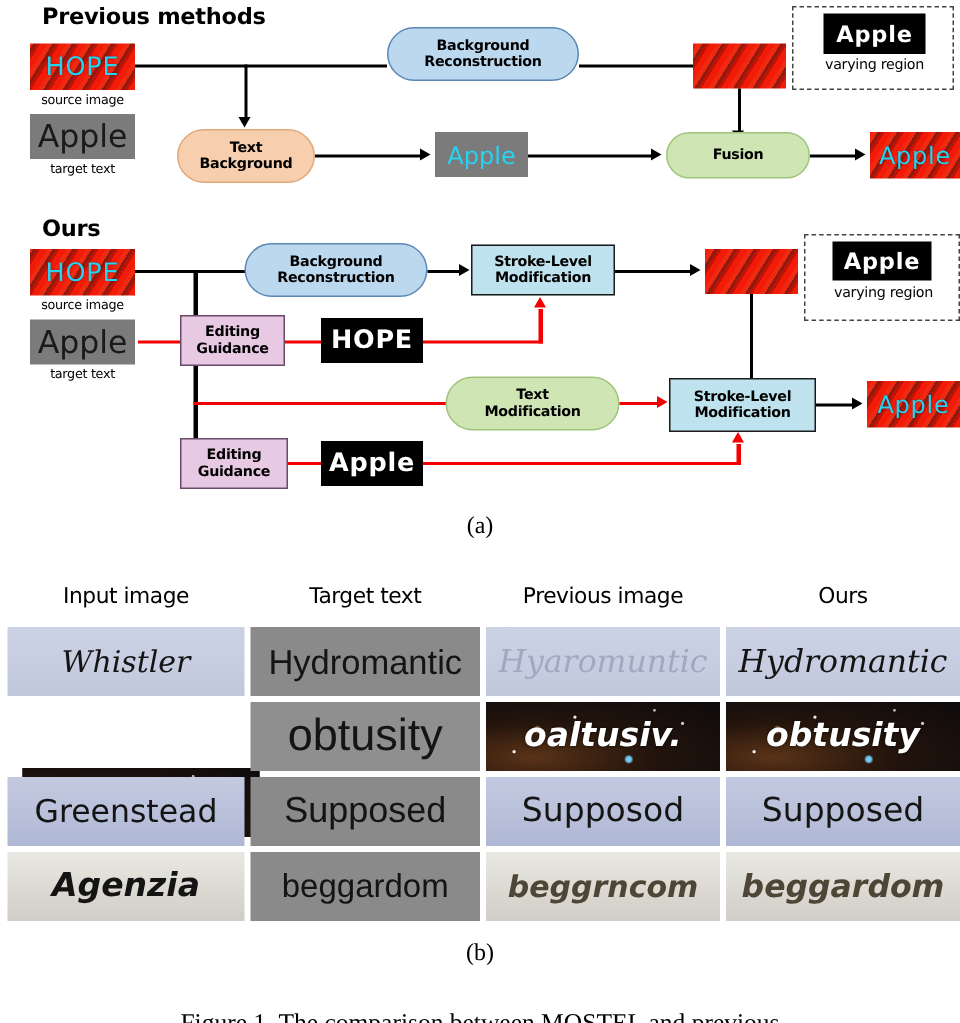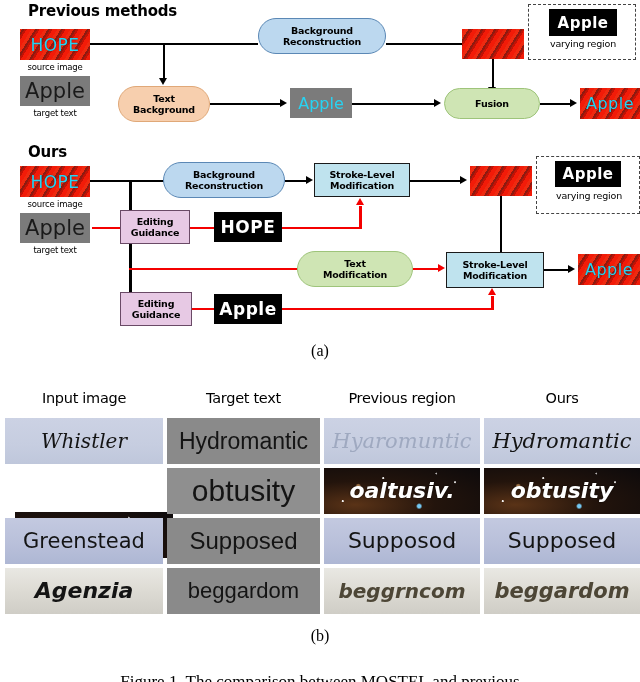--- a/index.html
+++ b/index.html
@@ -379,21 +379,21 @@
 <div class="bchip" style="left:214px; top:294px; width:68px; height:30px; font-size:17px; font-weight:bold;">Apple</div>
 
 <div class="ln ln-red abs" style="left:282px; top:308px; width:212px; height:2.4px;"></div>
 <div class="ln ln-red abs" style="left:491px; top:296px; width:2.6px; height:14px;"></div>
 <div class="arrowhead ah-up-red abs" style="left:488px; top:288px;"></div>
 
 <div class="subfig" style="top:342px;">(a)</div>
 
 <div class="bhead" style="left:5px; top:390px; width:158px;">Input image</div>
 <div class="bhead" style="left:167px; top:390px; width:153px;">Target text</div>
-<div class="bhead" style="left:324px; top:390px; width:156px;">Previous region</div>
+<div class="bhead" style="left:324px; top:390px; width:156px;">Previous image</div>
 <div class="bhead" style="left:484px; top:390px; width:156px;">Ours</div>
 
 <div class="cell bg-paper" style="left:5px; top:418px; width:158px; height:46px;">
   <span class="f-hand cell-dark" style="font-size:20px;">Whistler</span>
 </div>
 <div class="cell bg-gray" style="left:167px; top:418px; width:153px; height:46px;">
   <span class="f-lib cell-dark" style="font-size:23px;">Hydromantic</span>
 </div>
 <div class="cell bg-paper" style="left:324px; top:418px; width:156px; height:46px;">
   <span class="f-hand cell-faint" style="font-size:21px;">Hyaromuntic</span>

